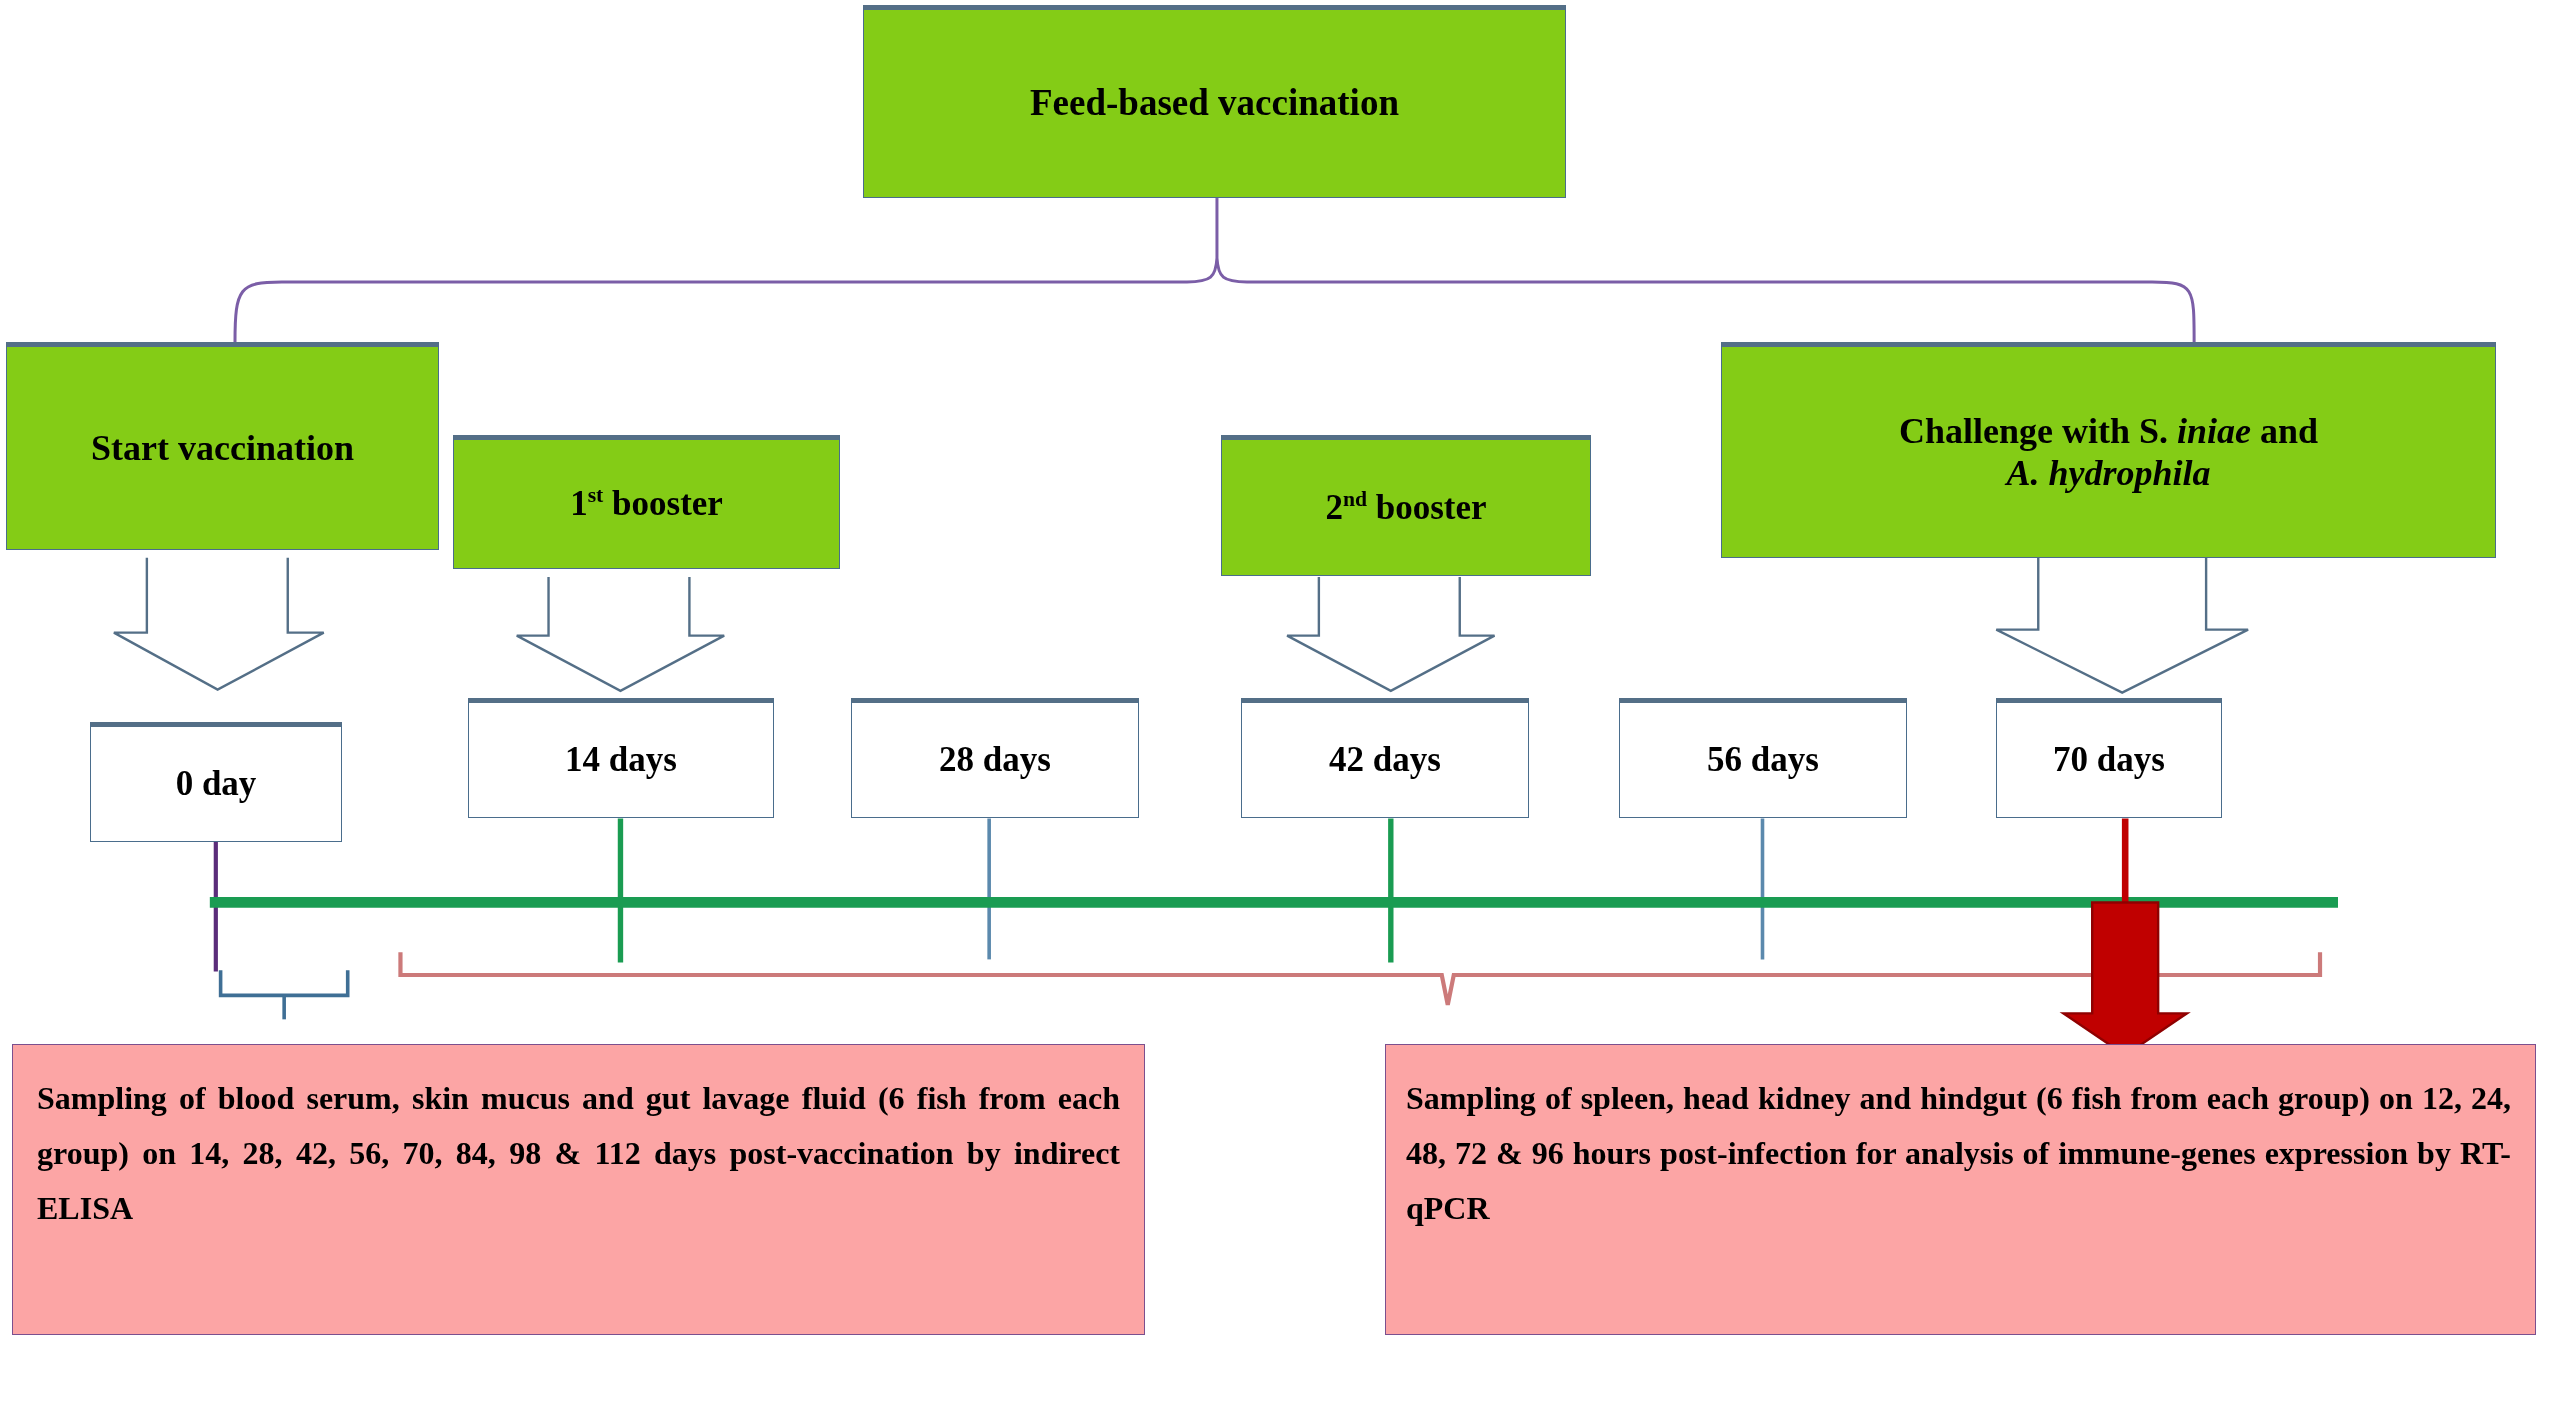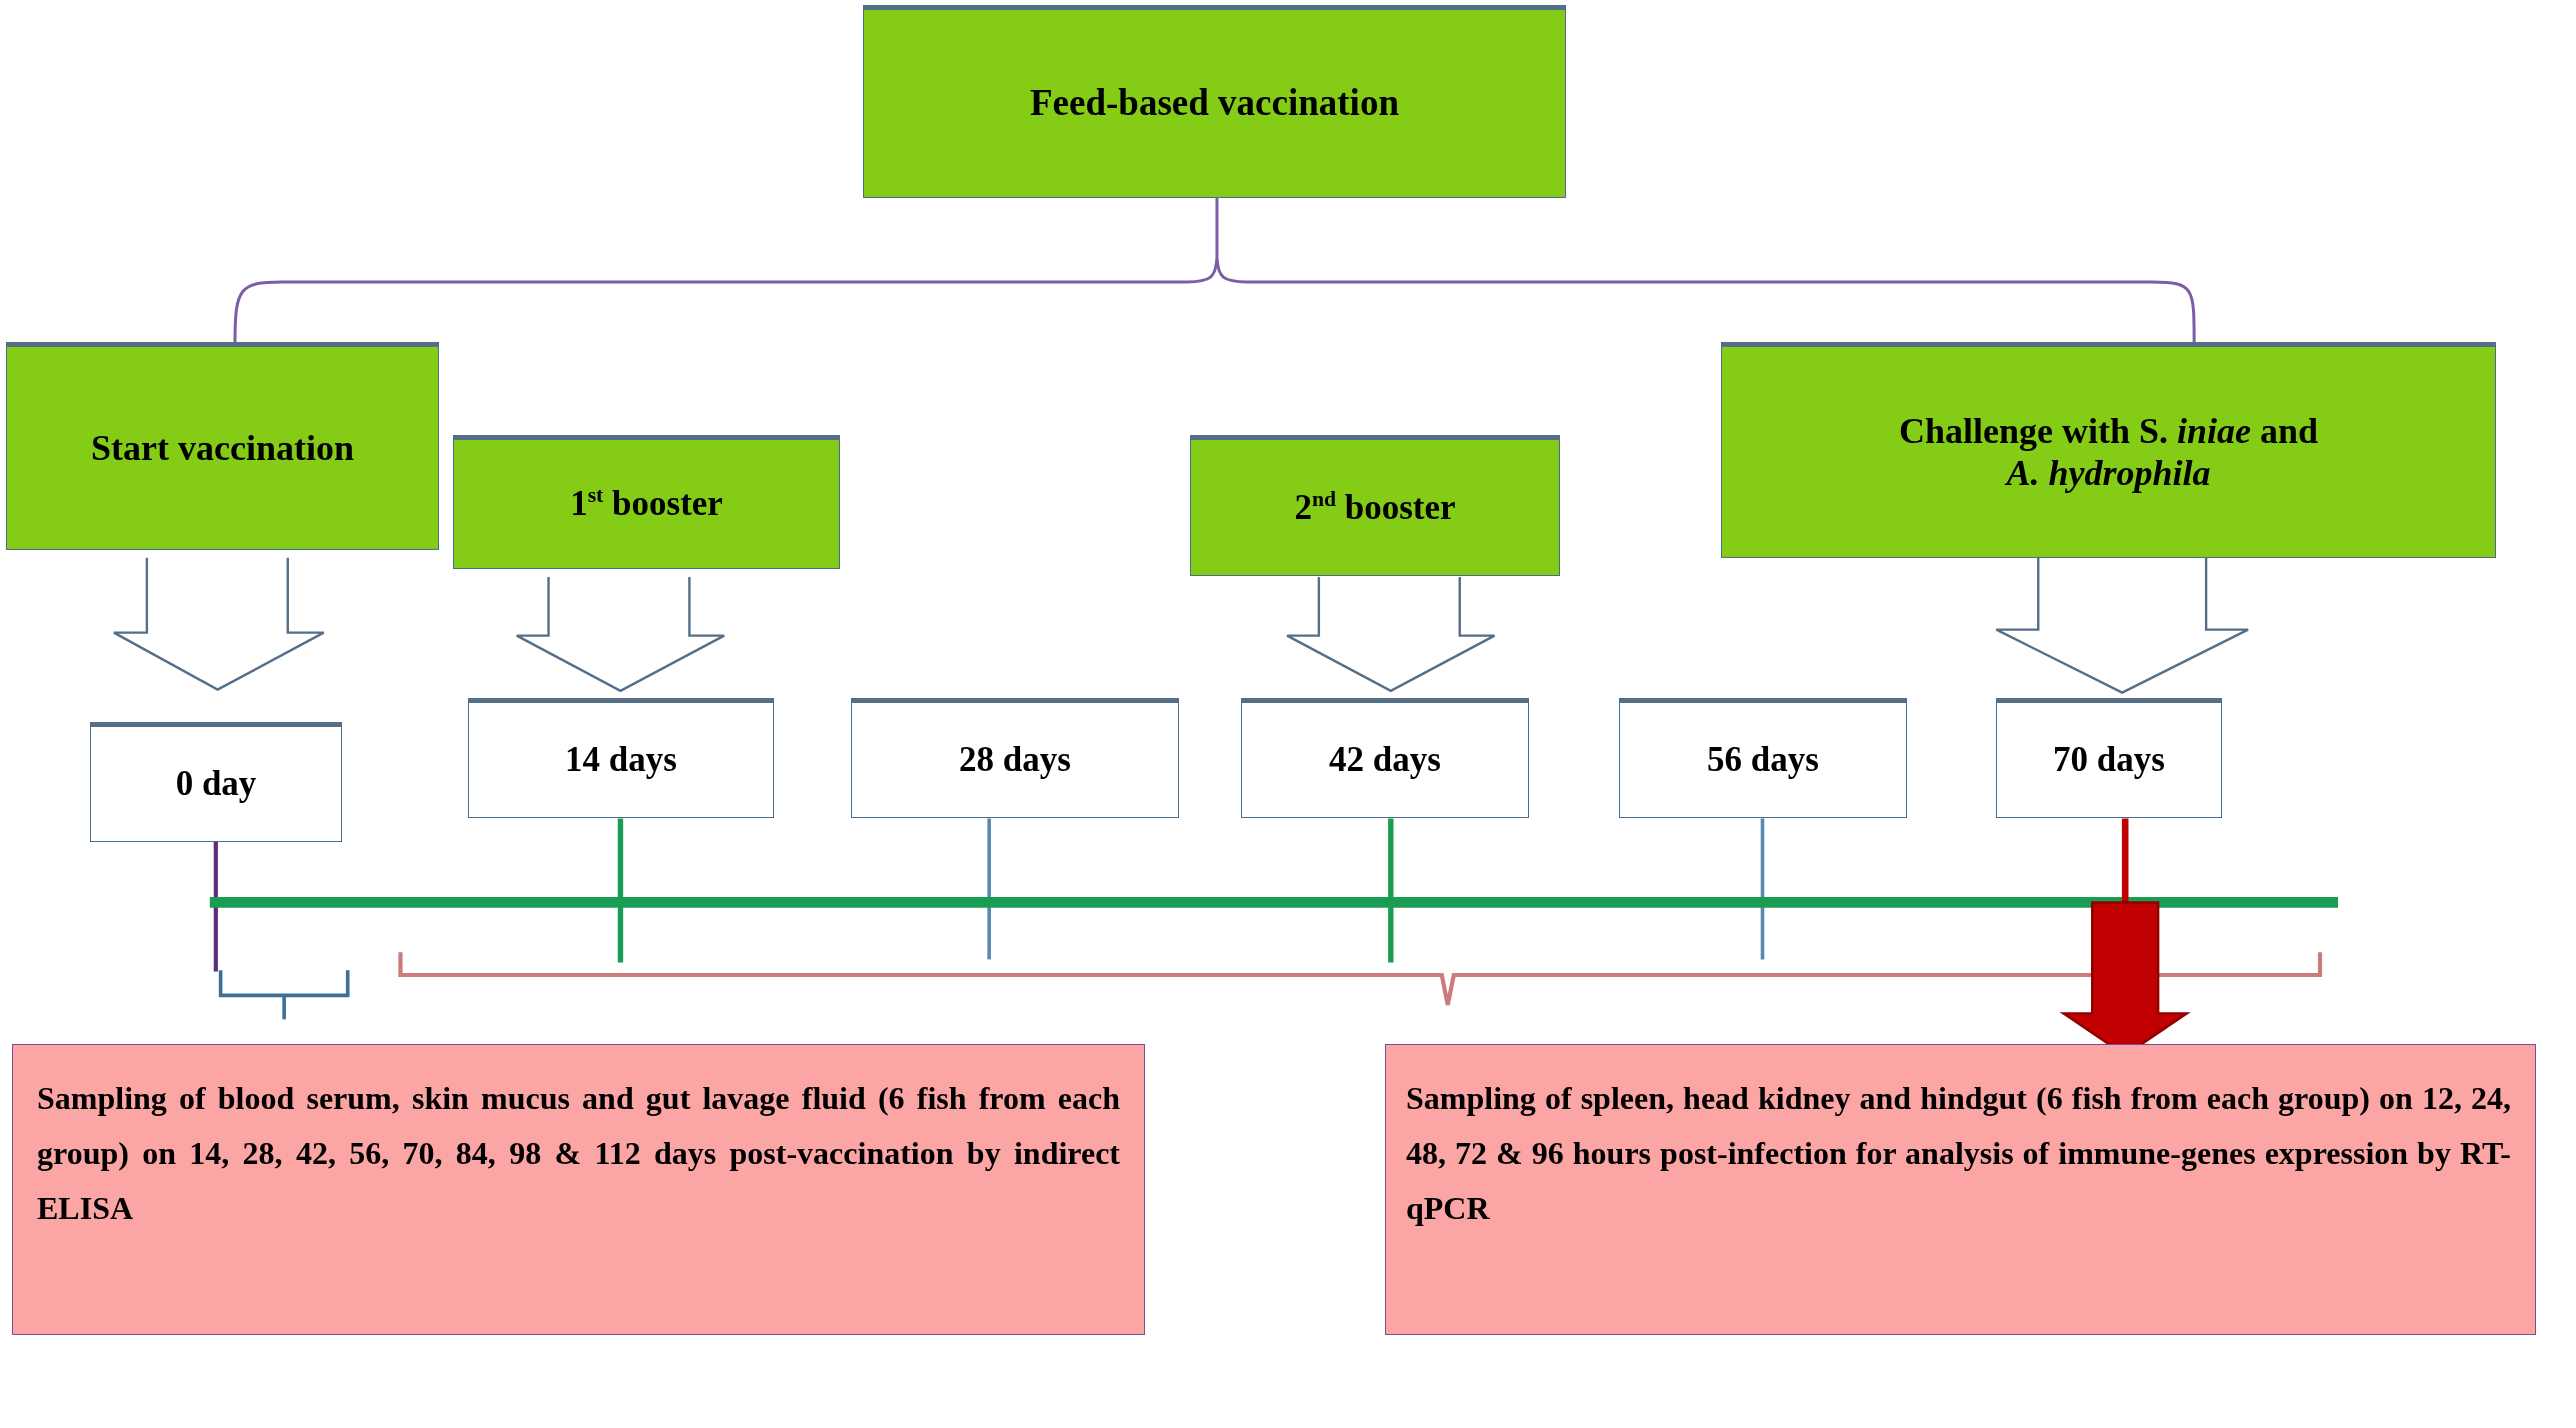--- a/index.html
+++ b/index.html
@@ -9,21 +9,21 @@
 
   .box{position:absolute;box-sizing:border-box;background:#84cc16;
        border:1.8px solid #4a6d8c;display:flex;align-items:center;
        justify-content:center;text-align:center;color:#000000;
        font-weight:bold;line-height:1.18;}
   .box.topline{border-top-width:5.4px;border-top-color:#546f87;}
 
   .title-box{left:863px;top:4.8px;width:703px;height:193px;font-size:37px;}
   .start-box{left:6px;top:342px;width:433px;height:208px;font-size:36px;}
   .b1-box{left:453px;top:435px;width:387px;height:134px;font-size:35px;}
-  .b2-box{left:1190px;top:435px;width:370px;height:141px;font-size:35px;}
+  .b2-box{left:1221px;top:435px;width:370px;height:141px;font-size:35px;}
   .chal-box{left:1721px;top:342px;width:775px;height:216px;font-size:36px;}
 
   .day-box{position:absolute;box-sizing:border-box;background:#ffffff;
            border:1.8px solid #4a6d8c;border-top:5.4px solid #546f87;
            display:flex;align-items:center;justify-content:center;
            color:#000;font-weight:bold;font-size:35px;height:120px;top:698px;}
 
   .note-box{position:absolute;box-sizing:border-box;background:#fca5a5;
             border:1.8px solid #7b4f8e;padding:26px 24px;color:#000;
             font-weight:bold;font-size:32px;line-height:1.72;
@@ -99,21 +99,21 @@
   <div class="box topline chal-box">
     <span><span>Challenge with S. </span><span class="ital">iniae</span><span> and</span><br><span class="ital">A. hydrophila</span></span>
   </div>
 
   <div class="day-box" style="left:90px;width:252px;margin-top:24px;">
     <span>0 day</span>
     </div>
   <div class="day-box" style="left:468px;width:306px;">
     <span>14 days</span>
     </div>
-  <div class="day-box" style="left:851px;width:328px;">
+  <div class="day-box" style="left:851px;width:288px;">
     <span>28 days</span>
     </div>
   <div class="day-box" style="left:1241px;width:288px;">
     <span>42 days</span>
     </div>
   <div class="day-box" style="left:1619px;width:288px;">
     <span>56 days</span>
     </div>
   <div class="day-box" style="left:1996px;width:226px;">
     <span>70 days</span>

